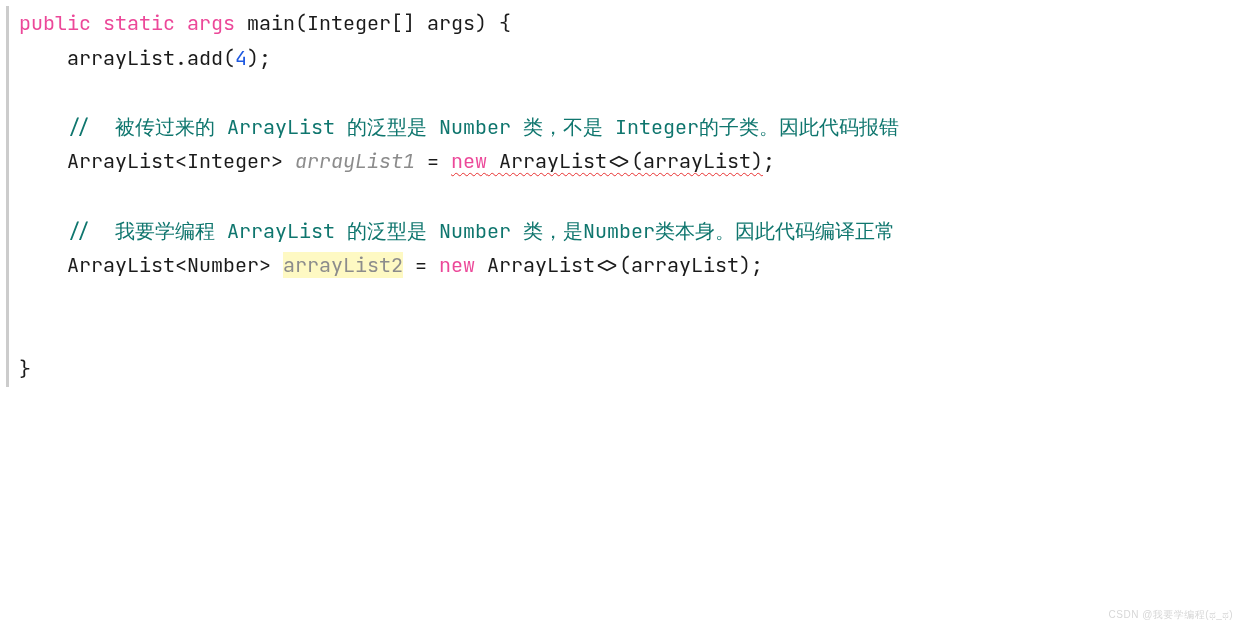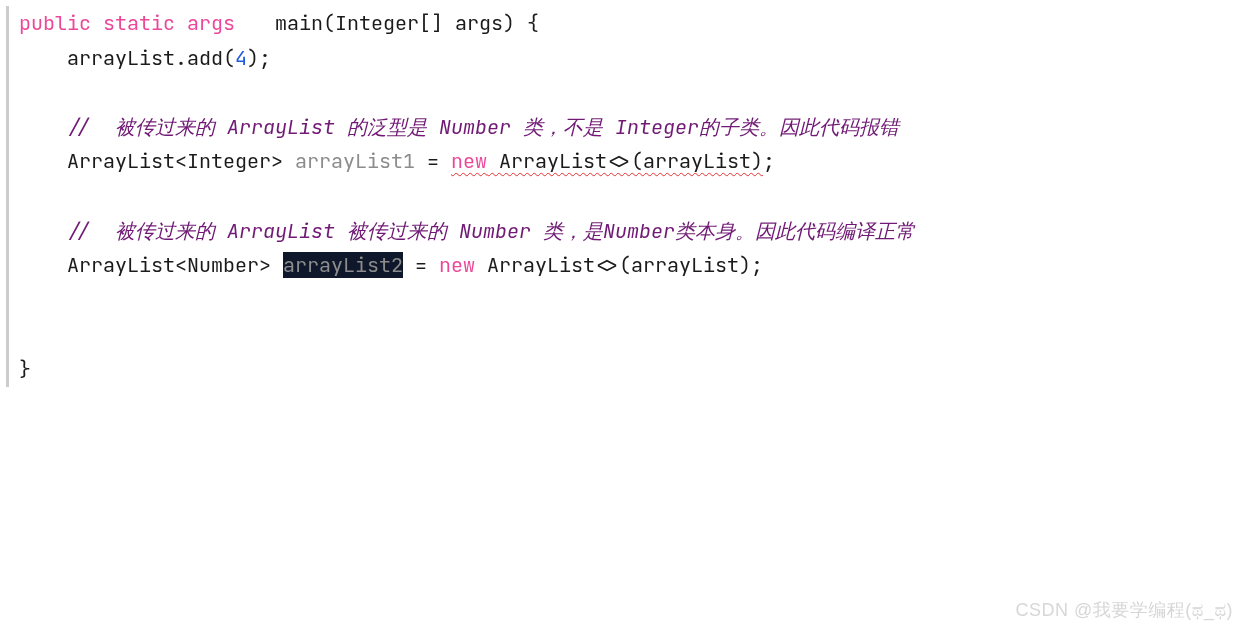--- a/index.html
+++ b/index.html
@@ -19,42 +19,43 @@
       border-left: 3px solid #cccccc;
       margin-left: 6px;
       padding-left: 10px;
     }
     .line {
       white-space: pre;
       line-height: 34.6px;
       height: 34.6px;
     }
     .kw { color: #ec4899; }        
-    .method { color: #1b1b1b; margin-left: 28px; }
+    .method { color: #1b1b1b; }
     .num { color: #205ae0; }
-    .comment { color: #701a75; font-style: italic; }
+    .comment { color: #0f766e; }
     .var-unused {
       color: #8c8c8c;
+      font-style: italic;
     }
     .highlight-bg {
-      background: #0f172a;
+      background: #fef9c3;
       color: #8c8c8c;
     }
     .err-underline {
       text-decoration-line: underline;
       text-decoration-style: wavy;
       text-decoration-color: #e83030;
       text-decoration-thickness: 1.2px;
       text-underline-offset: 4px;
     }
     .watermark {
       position: absolute;
       right: 12px;
       bottom: 4px;
-      font-size: 18px;
+      font-size: 10px;
       color: #d7d7d7;
       font-family: Arial, "PingFang SC", "Microsoft YaHei", sans-serif;
       letter-spacing: 0.5px;
     }
   </style>
 </head>
 <body>
 
 <div class="code-container">
 
@@ -67,21 +68,21 @@
   <div class="line"><span>    </span><span>arrayList.add(</span><span class="num">4</span><span>);</span></div>
 
   <div class="line"></div>
 
   <div class="line"><span>    </span><span class="comment">//  被传过来的 ArrayList 的泛型是 Number 类，不是 Integer的子类。因此代码报错</span></div>
 
   <div class="line"><span>    </span><span>ArrayList&lt;Integer&gt;</span><span> </span><span class="var-unused">arrayList1</span><span> = </span><span class="kw err-underline">new</span><span class="err-underline"> ArrayList&lt;&gt;(arrayList)</span><span>;</span></div>
 
   <div class="line"></div>
 
-  <div class="line"><span>    </span><span class="comment">//  被传过来的 ArrayList 被传过来的 Number 类，是Number类本身。因此代码编译正常</span></div>
+  <div class="line"><span>    </span><span class="comment">//  我要学编程 ArrayList 的泛型是 Number 类，是Number类本身。因此代码编译正常</span></div>
 
   <div class="line"><span>    </span><span>ArrayList&lt;Number&gt;</span><span> </span><span class="highlight-bg">arrayList2</span><span> = </span><span class="kw">new</span><span> ArrayList&lt;&gt;(arrayList);</span></div>
 
   <div class="line"></div>
   <div class="line"></div>
 
   <div class="line">}</div>
 
 </div>
 

